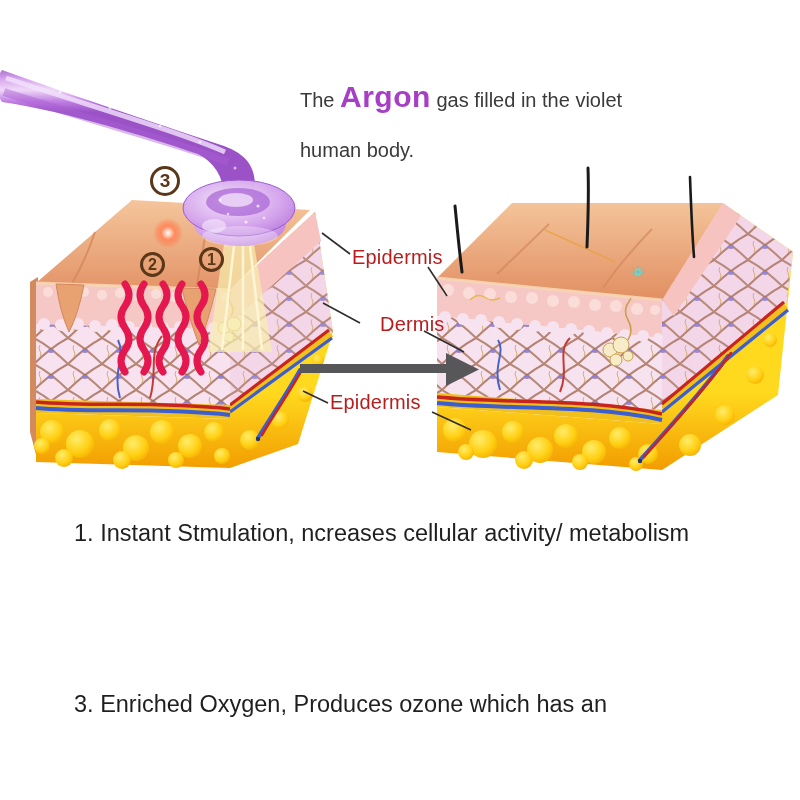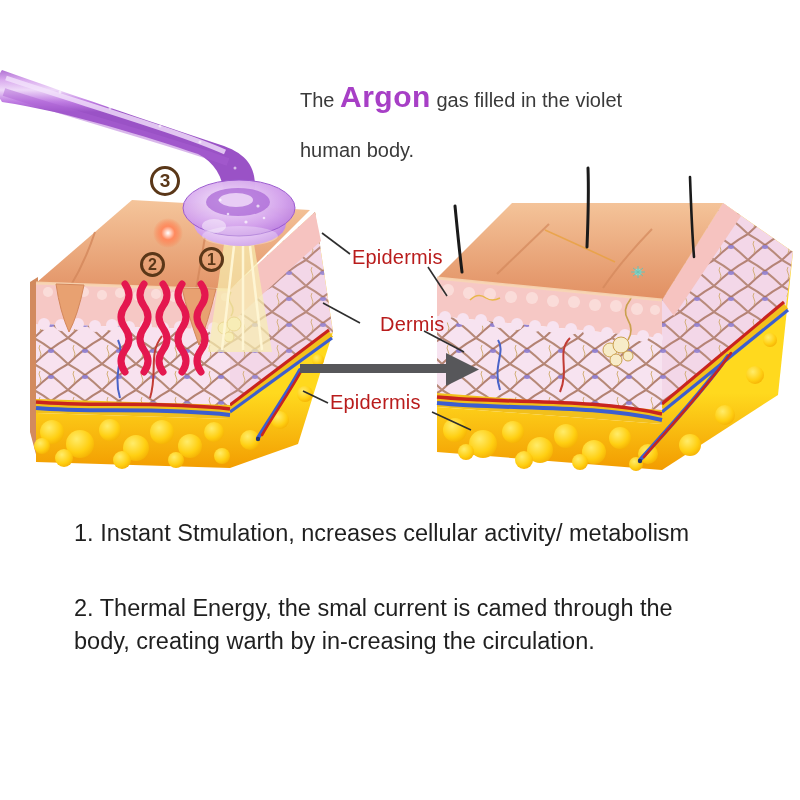--- a/index.html
+++ b/index.html
@@ -344,20 +344,17 @@
   <div class="layer-label lbl-dermis">Dermis</div>
   <div class="layer-label lbl-hypodermis">Epidermis</div>
 
   <div class="marker marker-3">3</div>
   <div class="marker marker-2">2</div>
   <div class="marker marker-1">1</div>
 
   <div class="benefit benefit-1">
     <div>1. Instant Stmulation, ncreases cellular activity/ metabolism</div>
   </div>
-  <div class="benefit benefit-2">
-    <div>2. Thermal Energy, the smal current is camed through the</div>
-    <div>body, creating warth by in-creasing the circulation.</div>
+  <div class="benefit benefit-3">
+    <div>3. Enriched Oxygen, Produces ozone which has an</div>
   </div>
-  <div class="benefit benefit-3">
-  </div>
 
 </div>
 
 </body></html>

